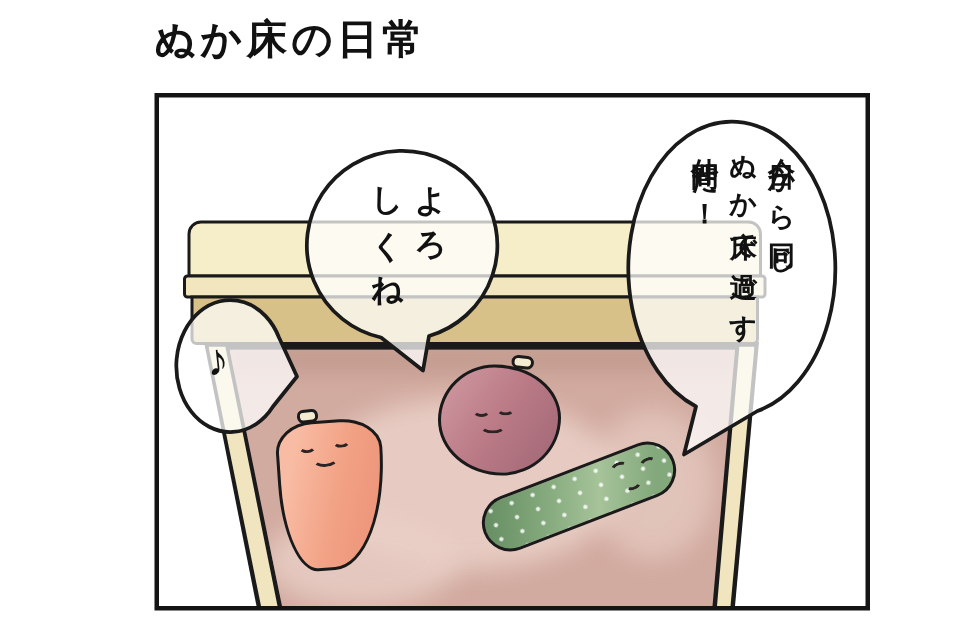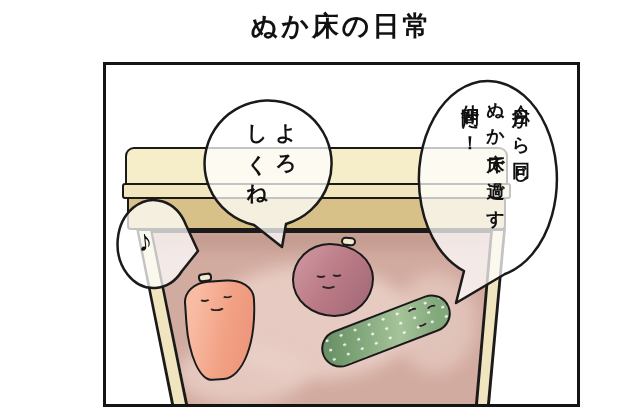--- a/index.html
+++ b/index.html
@@ -1,18 +1,18 @@
 <!DOCTYPE html>
 <html style="--outline: #1a1a1a; --lid_cream: #f6edc9; --lid_lip: #f1e6bd; --lid_tan: #d8c189; --wall_cream: #f0e5bf; --nuka: #d2aba0; --nuka_light: #e9cfc6; --nuka_dark: #c0988c; --carrot: #f2a184; --carrot_light: #f8bca4; --carrot_dark: #ec9379; --plum: #bb7b87; --plum_light: #cb939c; --plum_dark: #a66b79; --cuke: #82a87b; --cuke_light: #a6c399; --cuke_dark: #678f63; --stem: #f3ead2; --face: #2a2424;"><head>
 <meta charset="utf-8">
 <style>
   html,body{margin:0;padding:0;background:#ffffff;}
   .stage{position:relative;width:640px;height:414px;background:#fff;overflow:hidden;
          font-family:"Liberation Sans","DejaVu Sans",sans-serif;}
-  .title{position:absolute;left:103px;top:8px;width:477px;margin:0;text-align:center;
+  .title{position:absolute;left:103px;top:8px;width:477px;margin:0;
          font-size:27px;font-weight:700;letter-spacing:3px;color:#111;}
   .panel{position:absolute;left:103px;top:62px;width:477px;height:345px;background:#fff;
          border:3px solid #141414;box-sizing:border-box;overflow:hidden;}
   .abs{position:absolute;}
   
   .lid-top{left:19px;top:82px;width:383px;height:38px;background:var(--lid_cream);
            border:2px solid var(--outline);border-radius:9px 9px 2px 2px;box-sizing:border-box;}
   .lid-lip{left:16px;top:118px;width:389px;height:16px;background:var(--lid_lip);
            border:2px solid var(--outline);border-radius:3px;box-sizing:border-box;}
   .lid-band{left:21px;top:132px;width:379px;height:33px;background:var(--lid_tan);

